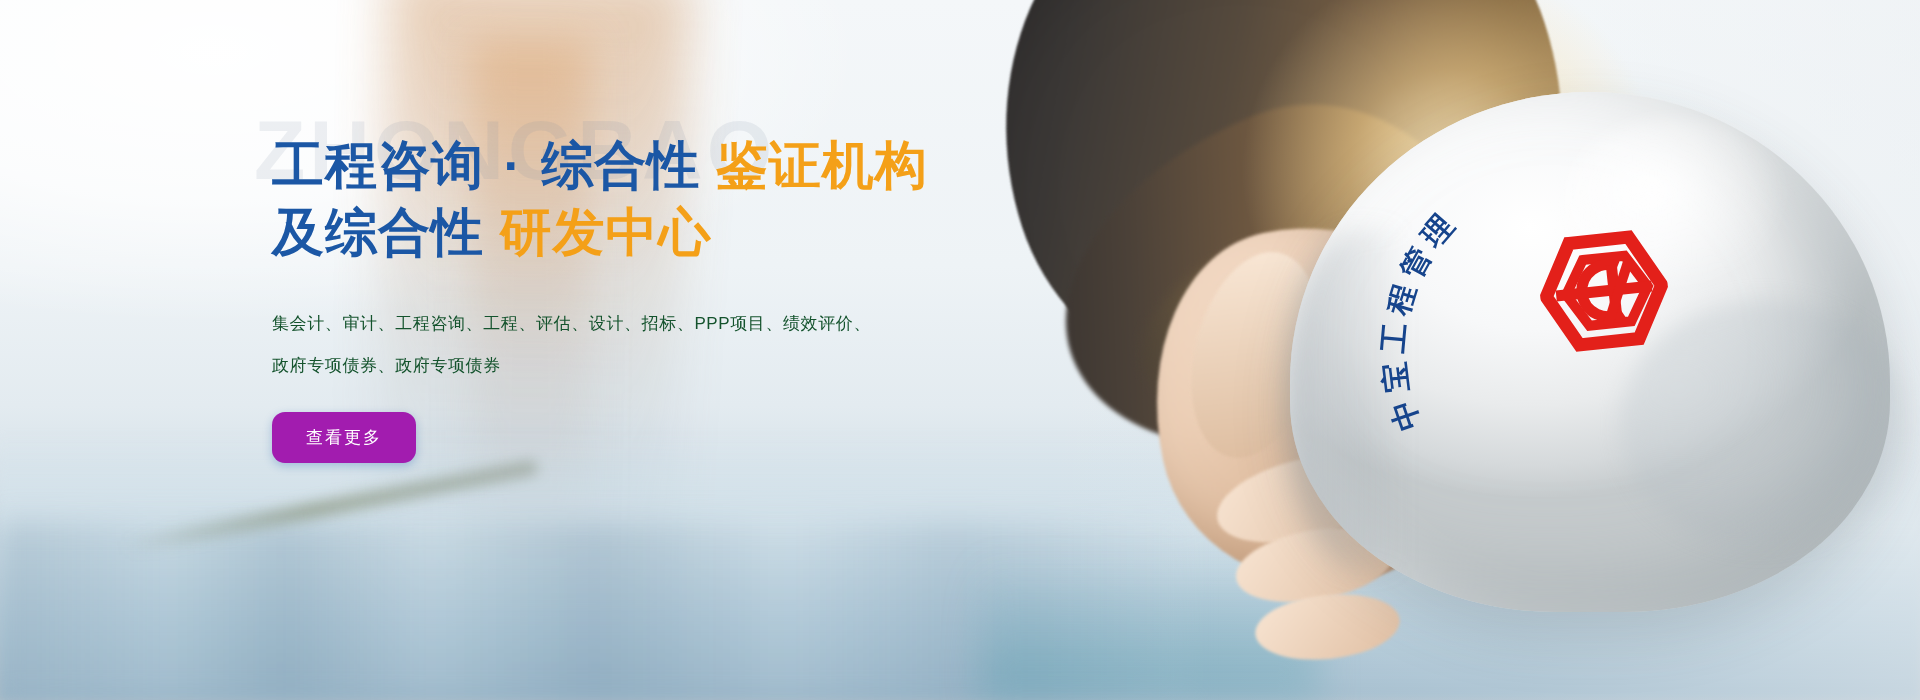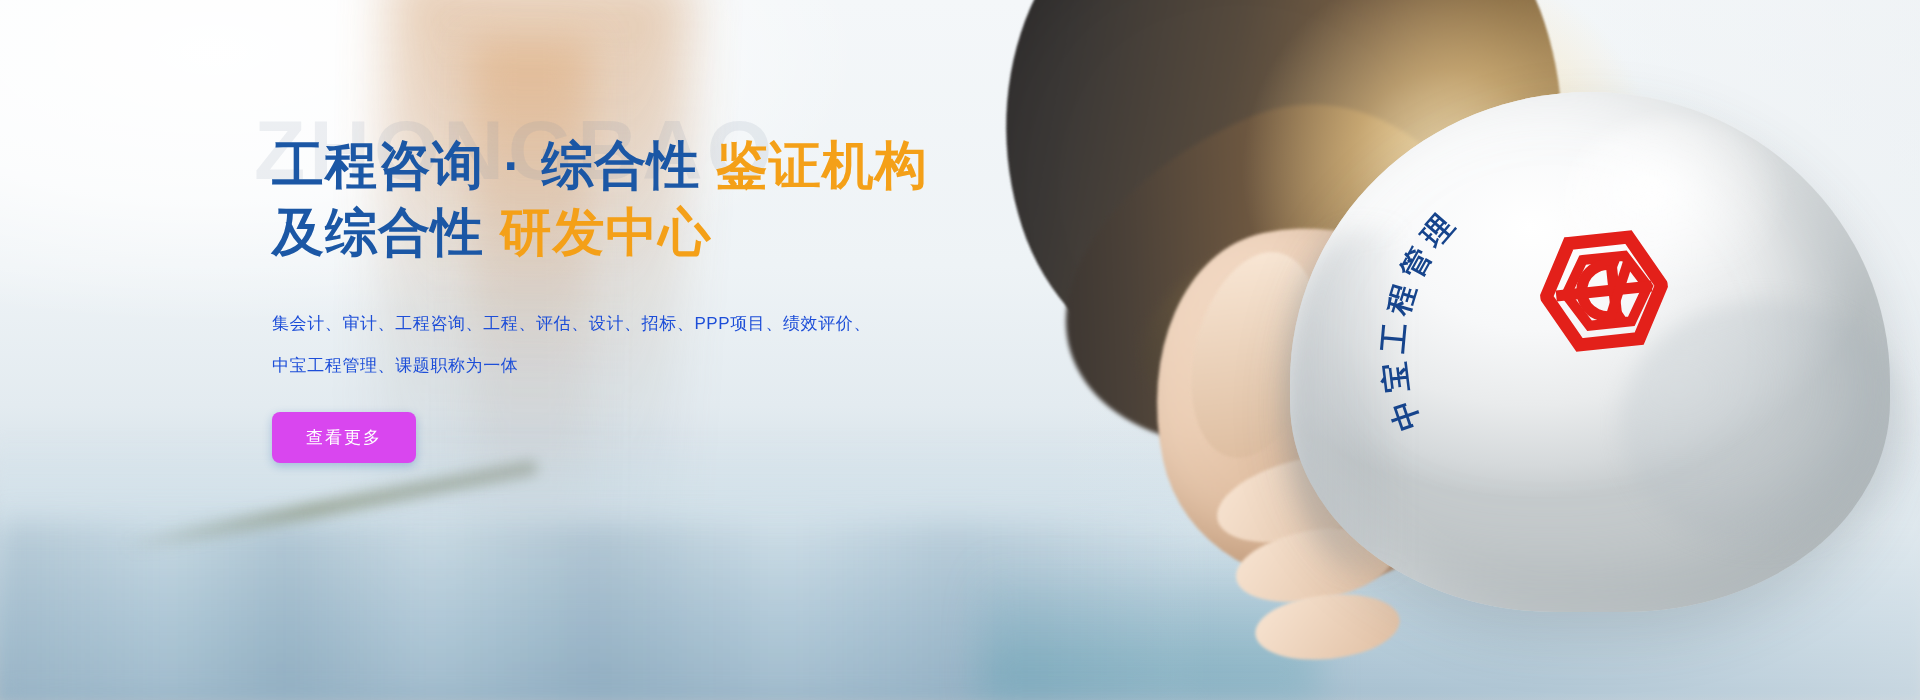--- a/index.html
+++ b/index.html
@@ -214,36 +214,36 @@
     white-space:nowrap;
   }
   .hl-blue { color:#1b57a5; }
   .hl-orange { color:#f4a018; }
   .hl-dot { color:#1b57a5; padding:0 4px; }
 
   .desc {
     margin-top:38px;
     font-size:17px;
     line-height:2.45;
-    color:#1d4ed8;
+    color:#14532d;
     letter-spacing:0.6px;
     font-weight:500;
   }
   .desc div { white-space:nowrap; }
 
   .cta {
     display:inline-block;
     margin-top:26px;
-    background:#d946ef;
+    background:#a21caf;
     color:#ffffff;
     font-size:17px;
     letter-spacing:2px;
     padding:14px 34px;
     border:none;
-    border-radius:8px;
+    border-radius:13px;
     cursor:pointer;
     font-family:"Liberation Sans","DejaVu Sans",sans-serif;
     box-shadow:0 3px 10px rgba(18,87,168,0.28);
   }
 </style>
 </head>
 <body>
 
 <div class="banner">
 
@@ -314,19 +314,19 @@
         <span class="hl-orange">鉴证机构</span>
       </div>
       <div>
         <span class="hl-blue">及综合性</span>
         <span class="hl-orange">研发中心</span>
       </div>
     </div>
 
     <div class="desc">
       <div>集会计、审计、工程咨询、工程、评估、设计、招标、PPP项目、绩效评价、</div>
-      <div>中宝工程管理、课题职称为一体</div>
+      <div>政府专项债券、政府专项债券</div>
     </div>
 
     <button class="cta">查看更多</button>
   </div>
 
 </div>
 
 </body></html>

